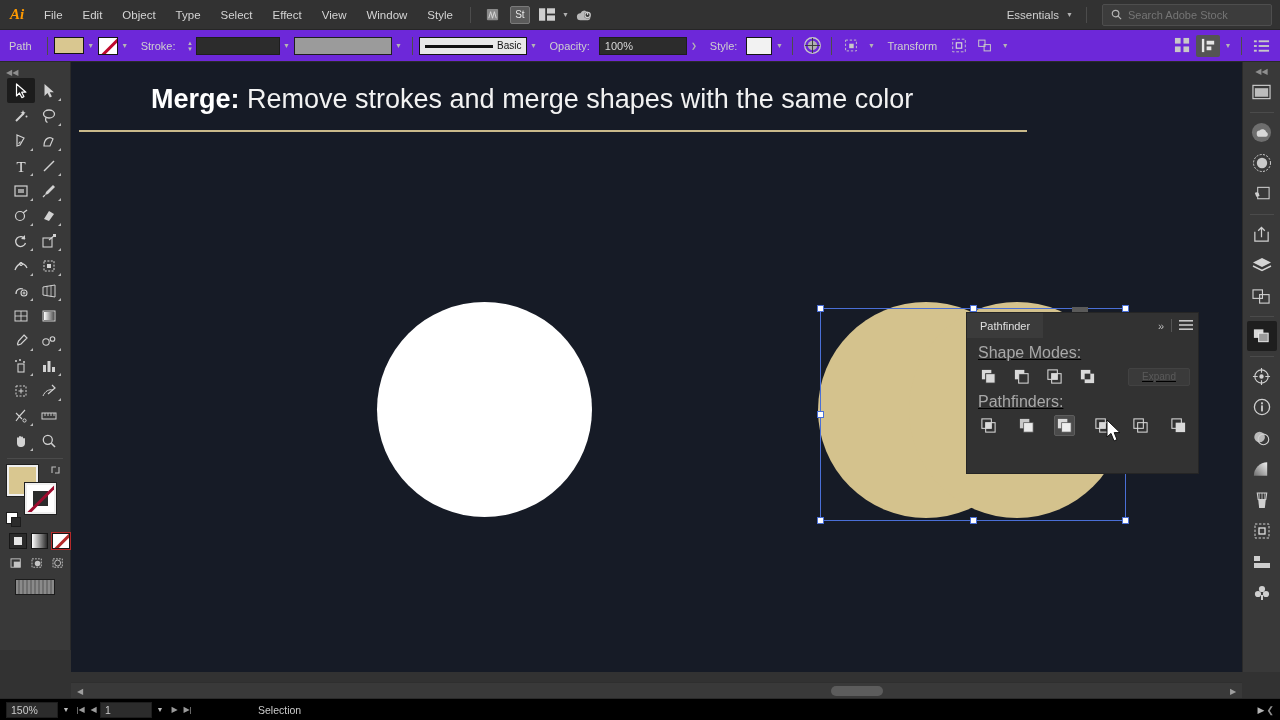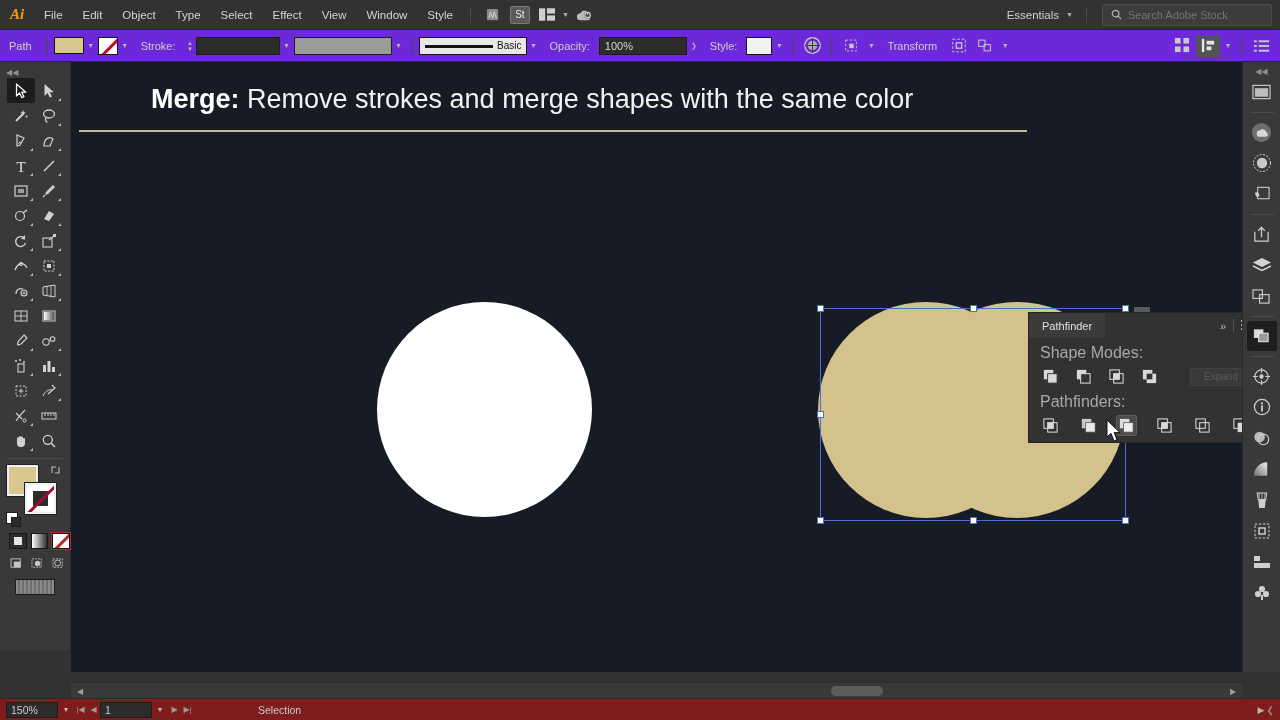--- a/index.html
+++ b/index.html
@@ -206,22 +206,22 @@
   .selection {
     position: absolute; left: 749px; top: 246px; width: 306px; height: 213px;
     border: 1px solid #4a6fd6;
   }
   .sel-h {
     position: absolute; width: 7px; height: 7px; background: #ffffff; border: 1px solid #4a6fd6;
   }
 
   
   .pf-panel {
-    position: absolute; left: 1028px; top: 312px; width: 233px; height: 131px;
-    background: #323232; border: 1px solid #252525;
+    position: absolute; left: 966px; top: 312px; width: 233px; height: 162px;
+    background: #323232; border: 1px solid #252525; text-decoration: underline;
   }
   .pf-tabstrip { height: 25px; position: relative; }
   .pf-tab {
     position: absolute; left: 0; top: 0; height: 25px;
     padding: 0 13px; display: flex; align-items: center;
     background: #3b3b3b; font-size: 11px; color: #e0e0e0;
   }
   .pf-ctrls {
     position: absolute; right: 5px; top: 0; height: 25px;
     display: flex; align-items: center; gap: 7px; color: #bcbcbc; font-size: 11px;
@@ -255,21 +255,21 @@
   .dock-icon {
     width: 30px; height: 30px; display: flex; align-items: center; justify-content: center;
     color: #cfcfcf; margin-bottom: 1px;
   }
   .dock-icon.active { background: #1e1e1e; border-radius: 2px; }
   .dock-div { width: 24px; height: 1px; background: #4b4b4b; margin: 4px 0; }
 
   
   .statusbar {
     position: absolute; left: 0; bottom: 0; width: 1280px; height: 22px;
-    background: #7f1d1d; border-top: 1px solid #2a2a2a;
+    background: #000000; border-top: 1px solid #2a2a2a;
     display: flex; align-items: center; font-size: 10.5px; color: #cacaca;
   }
   .zoom-field {
     width: 52px; height: 16px; background: #2c2c2c; border: 1px solid #1e1e1e;
     display: flex; align-items: center; padding-left: 4px; margin-left: 6px; font-size: 10.5px;
   }
   .sb-caret { width: 16px; height: 16px; display:flex;align-items:center;justify-content:center;font-size:7px;color:#bbb; }
   .sb-nav { width: 13px; height: 16px; display:flex;align-items:center;justify-content:center;color:#9a9a9a;font-size:8px; }
   .page-field {
     width: 52px; height: 16px; background: #2c2c2c; border: 1px solid #1e1e1e;

